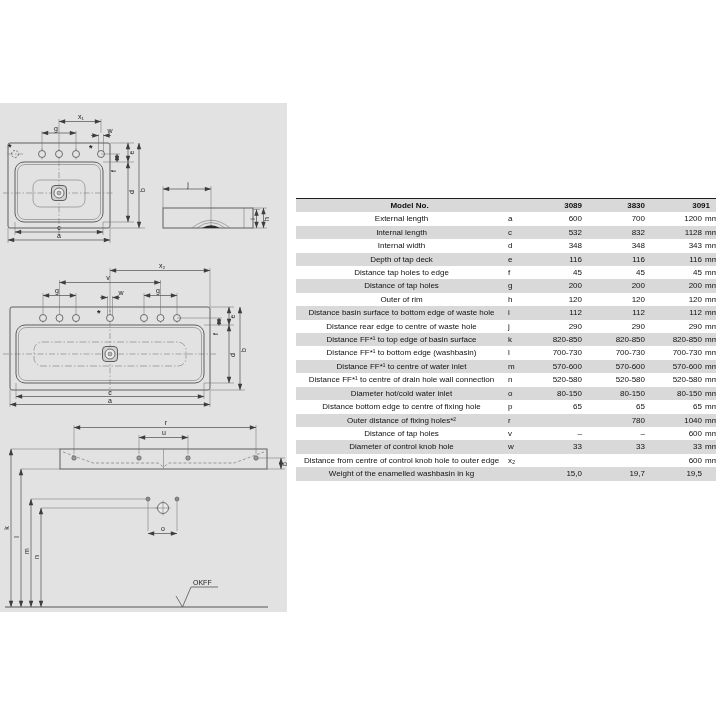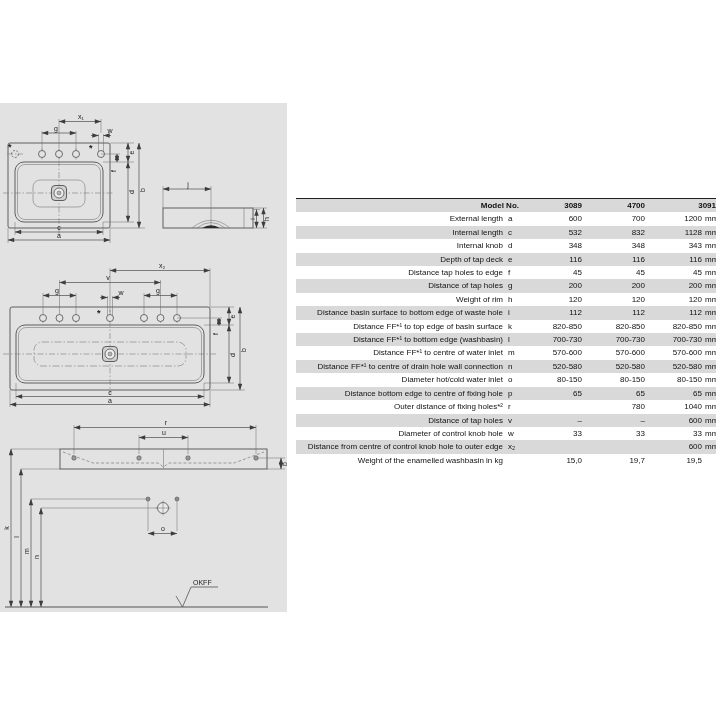--- a/index.html
+++ b/index.html
@@ -27,21 +27,21 @@
   table{border-collapse:collapse;table-layout:fixed;width:420px;}
   col.c-label{width:207px;} col.c-letter{width:16px;}
   col.c-v1{width:63px;} col.c-v2{width:63px;} col.c-v3{width:57px;} col.c-unit{width:14px;}
   th,td{
     font-size:8px;line-height:13.4px;height:13.4px;padding:0;margin:0;
     white-space:nowrap;overflow:hidden;color:#111;font-weight:normal;vertical-align:middle;
   }
   thead tr{background:#d9d9d9;border-top:1.3px solid #1f1f1f;}
   thead th{font-weight:bold;}
   tbody tr:nth-child(even){background:#d9d9d9;}
-  .cell-label{text-align:right;padding-left:4px;}
+  .cell-label{text-align:center;padding-left:4px;}
   .cell-letter{text-align:left;padding-left:5px;}
   .cell-num{text-align:right;}
   .cell-unit{text-align:right;padding-left:3px;}
 </style>
 </head>
 <body>
 
 <div class="drawing-area">
   <svg width="287" height="509" viewBox="0 103 287 509">
     <defs>
@@ -294,22 +294,22 @@
         <col class="c-letter">
         <col class="c-v1">
         <col class="c-v2">
         <col class="c-v3">
         <col class="c-unit">
     </colgroup>
     <thead>
       <tr>
         <th class="cell-label" colspan="2">Model No.</th>
         <th class="cell-num">3089</th>
-        <th class="cell-num">4700</th>
-        <th class="cell-num" colspan="2" style="padding-right:0;">3091</th>
+        <th class="cell-num">3830</th>
+        <th class="cell-num" colspan="2" style="padding-right:6px;">3091</th>
       </tr>
     </thead>
     <tbody>
   <tr>
     <td class="cell-label">External length</td>
     <td class="cell-letter">a</td>
     <td class="cell-num">600</td>
     <td class="cell-num">700</td>
     <td class="cell-num">1200</td>
     <td class="cell-unit">mm</td>
@@ -319,21 +319,21 @@
   <tr>
     <td class="cell-label">Internal length</td>
     <td class="cell-letter">c</td>
     <td class="cell-num">532</td>
     <td class="cell-num">832</td>
     <td class="cell-num">1128</td>
     <td class="cell-unit">mm</td>
   </tr>
 
   <tr>
-    <td class="cell-label">Internal knob</td>
+    <td class="cell-label">Internal width</td>
     <td class="cell-letter">d</td>
     <td class="cell-num">348</td>
     <td class="cell-num">348</td>
     <td class="cell-num">343</td>
     <td class="cell-unit">mm</td>
   </tr>
 
   <tr>
     <td class="cell-label">Depth of tap deck</td>
     <td class="cell-letter">e</td>
@@ -355,37 +355,45 @@
   <tr>
     <td class="cell-label">Distance of tap holes</td>
     <td class="cell-letter">g</td>
     <td class="cell-num">200</td>
     <td class="cell-num">200</td>
     <td class="cell-num">200</td>
     <td class="cell-unit">mm</td>
   </tr>
 
   <tr>
-    <td class="cell-label">Weight of rim</td>
+    <td class="cell-label">Outer of rim</td>
     <td class="cell-letter">h</td>
     <td class="cell-num">120</td>
     <td class="cell-num">120</td>
     <td class="cell-num">120</td>
     <td class="cell-unit">mm</td>
   </tr>
 
   <tr>
     <td class="cell-label">Distance basin surface to bottom edge of waste hole</td>
     <td class="cell-letter">i</td>
     <td class="cell-num">112</td>
     <td class="cell-num">112</td>
     <td class="cell-num">112</td>
     <td class="cell-unit">mm</td>
   </tr>
 
+  <tr>
+    <td class="cell-label">Distance rear edge to centre of waste hole</td>
+    <td class="cell-letter">j</td>
+    <td class="cell-num">290</td>
+    <td class="cell-num">290</td>
+    <td class="cell-num">290</td>
+    <td class="cell-unit">mm</td>
+  </tr>
 
   <tr>
     <td class="cell-label">Distance FF*¹ to top edge of basin surface</td>
     <td class="cell-letter">k</td>
     <td class="cell-num">820-850</td>
     <td class="cell-num">820-850</td>
     <td class="cell-num">820-850</td>
     <td class="cell-unit">mm</td>
   </tr>
 

